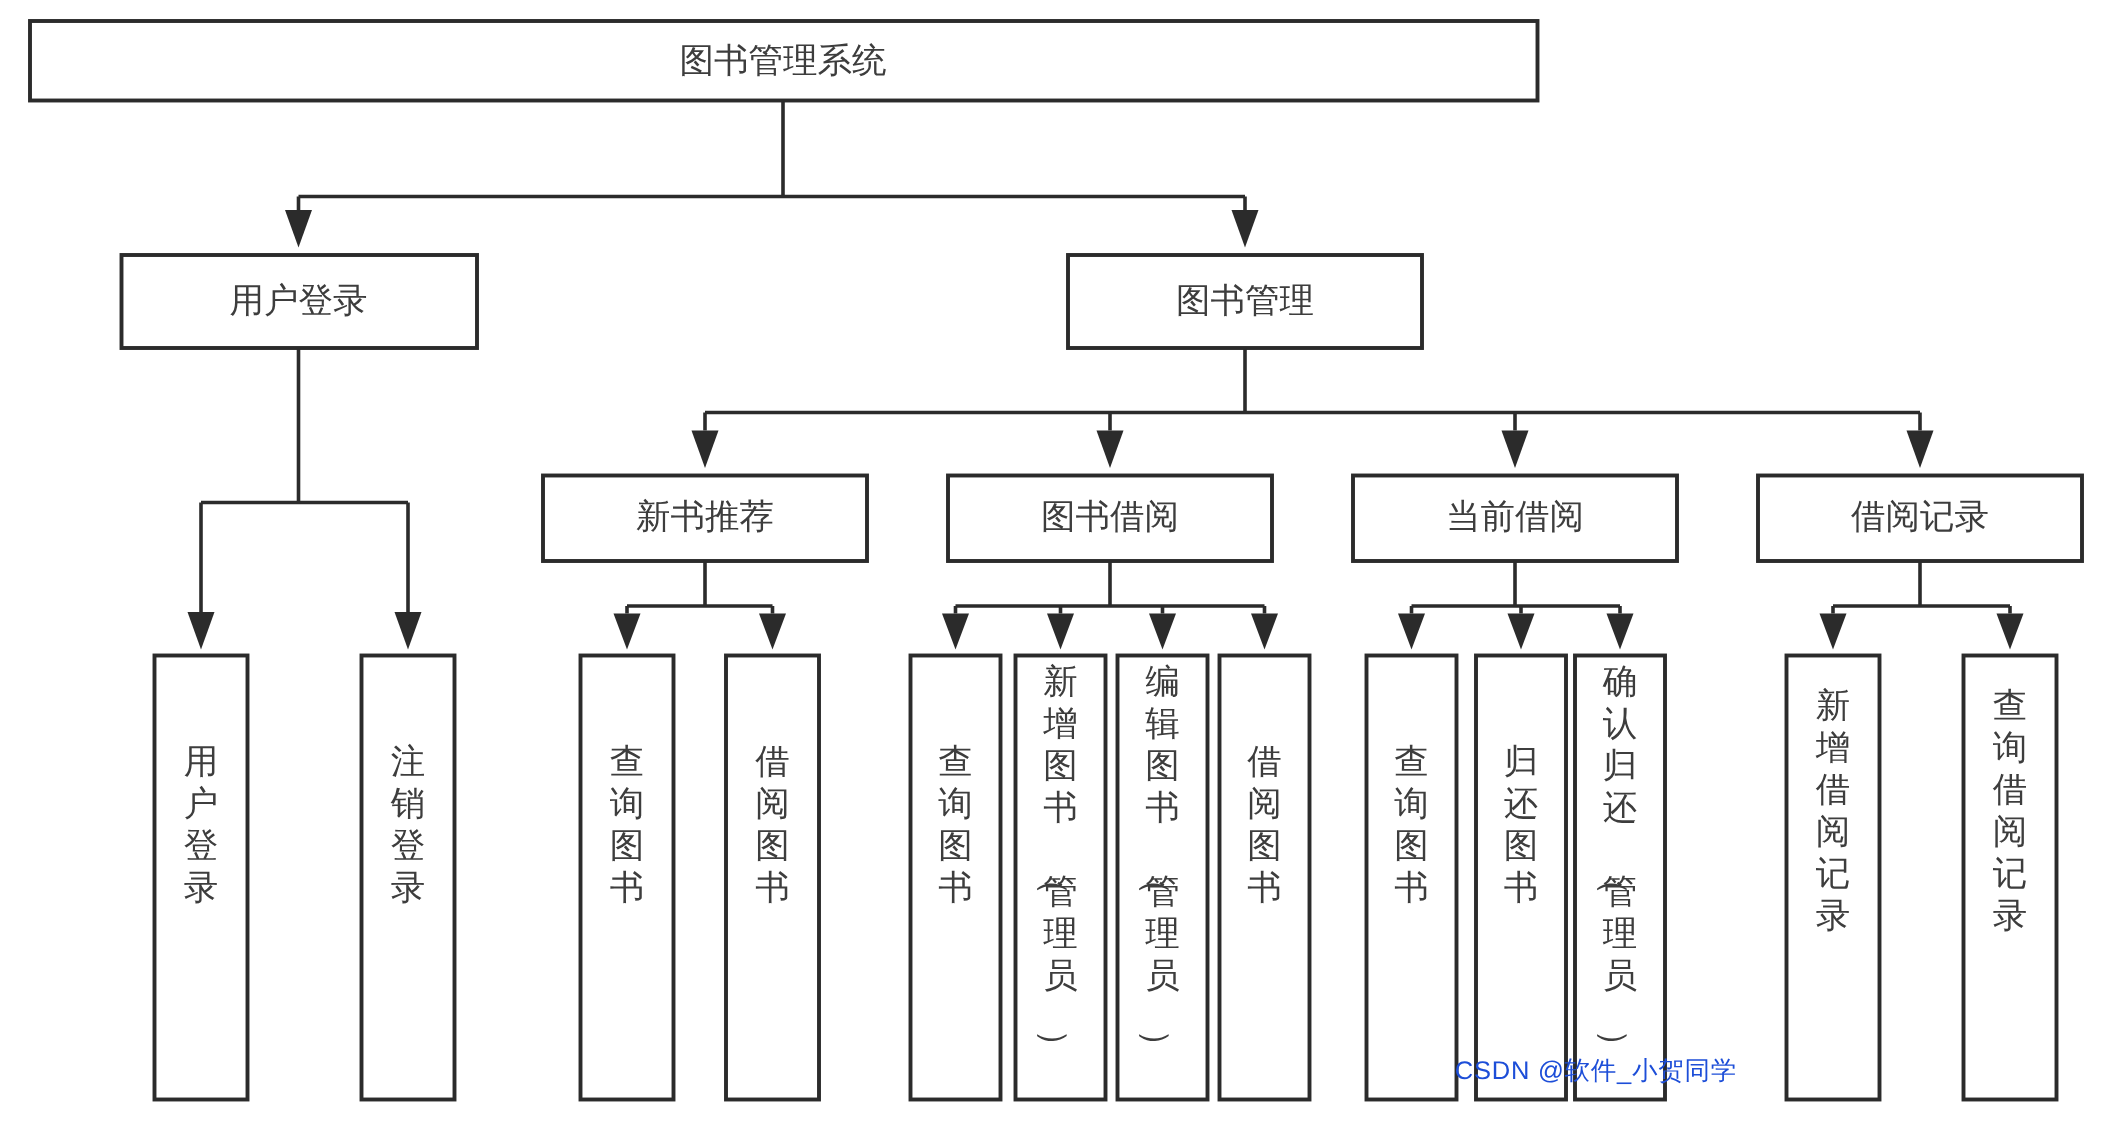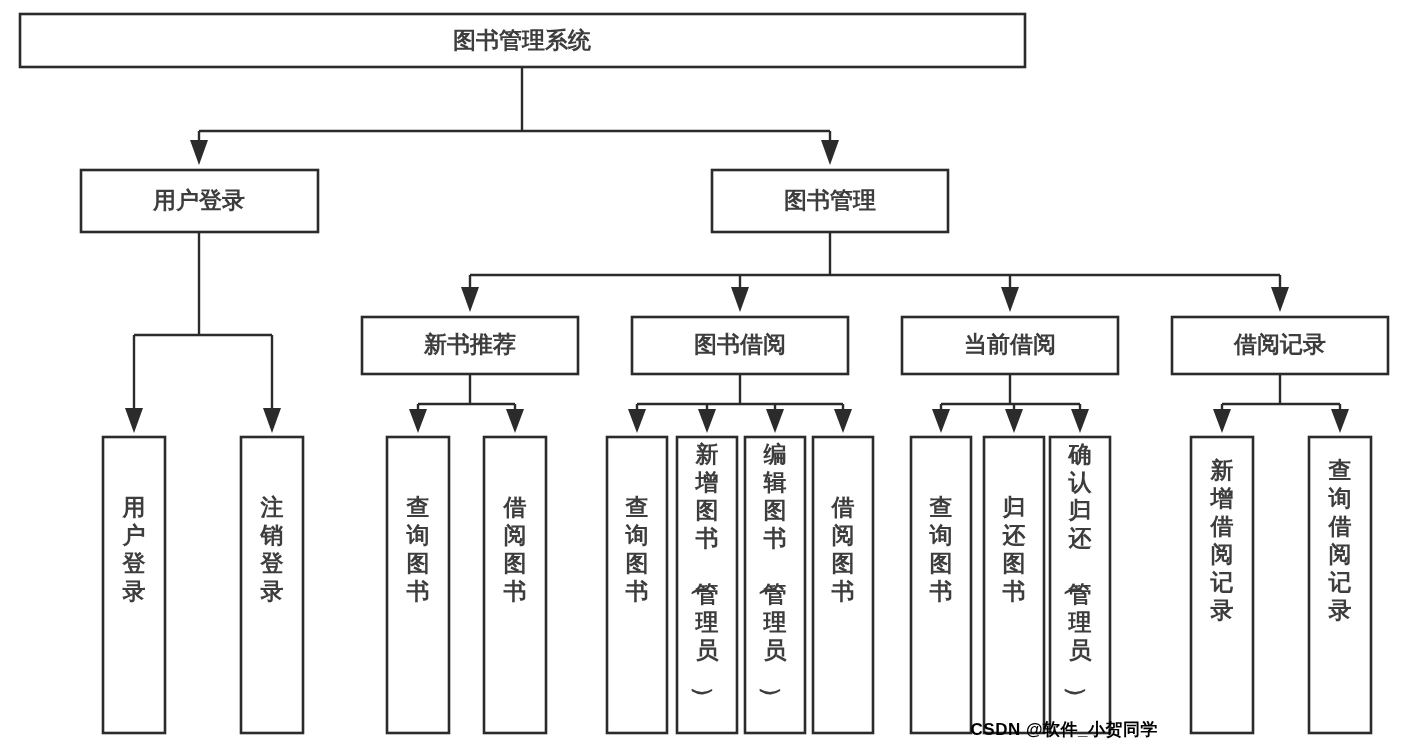--- a/index.html
+++ b/index.html
@@ -11,21 +11,20 @@
     width: 1405px;
     height: 747px;
     font-family: "Liberation Sans", "DejaVu Sans", sans-serif;
     overflow: hidden;
   }
   #diagram-root {
     position: relative;
     width: 1168px;
     height: 747px;
     background: #ffffff;
-    font-weight: bold;
   }
   svg.flow-canvas {
     position: absolute;
     left: 0;
     top: 0;
     width: 1405px;
     height: 747px;
   }
   .node-rect {
     fill: #ffffff;
@@ -50,24 +49,24 @@
     stroke-width: 2.4;
     fill: none;
   }
   .arrow-head {
     fill: #2b2b2b;
     stroke: none;
   }
   .watermark {
     position: absolute;
     right: 10px;
-    bottom: 6px;
+    bottom: 22px;
     font-family: "Liberation Sans", "DejaVu Sans", sans-serif;
     font-size: 17px;
-    color: #000000;
+    color: #1d4ed8;
     letter-spacing: 0.5px;
     white-space: nowrap;
     user-select: none;
   }
 </style>
 </head>
 <body>
 
 <div id="diagram-root">
 

